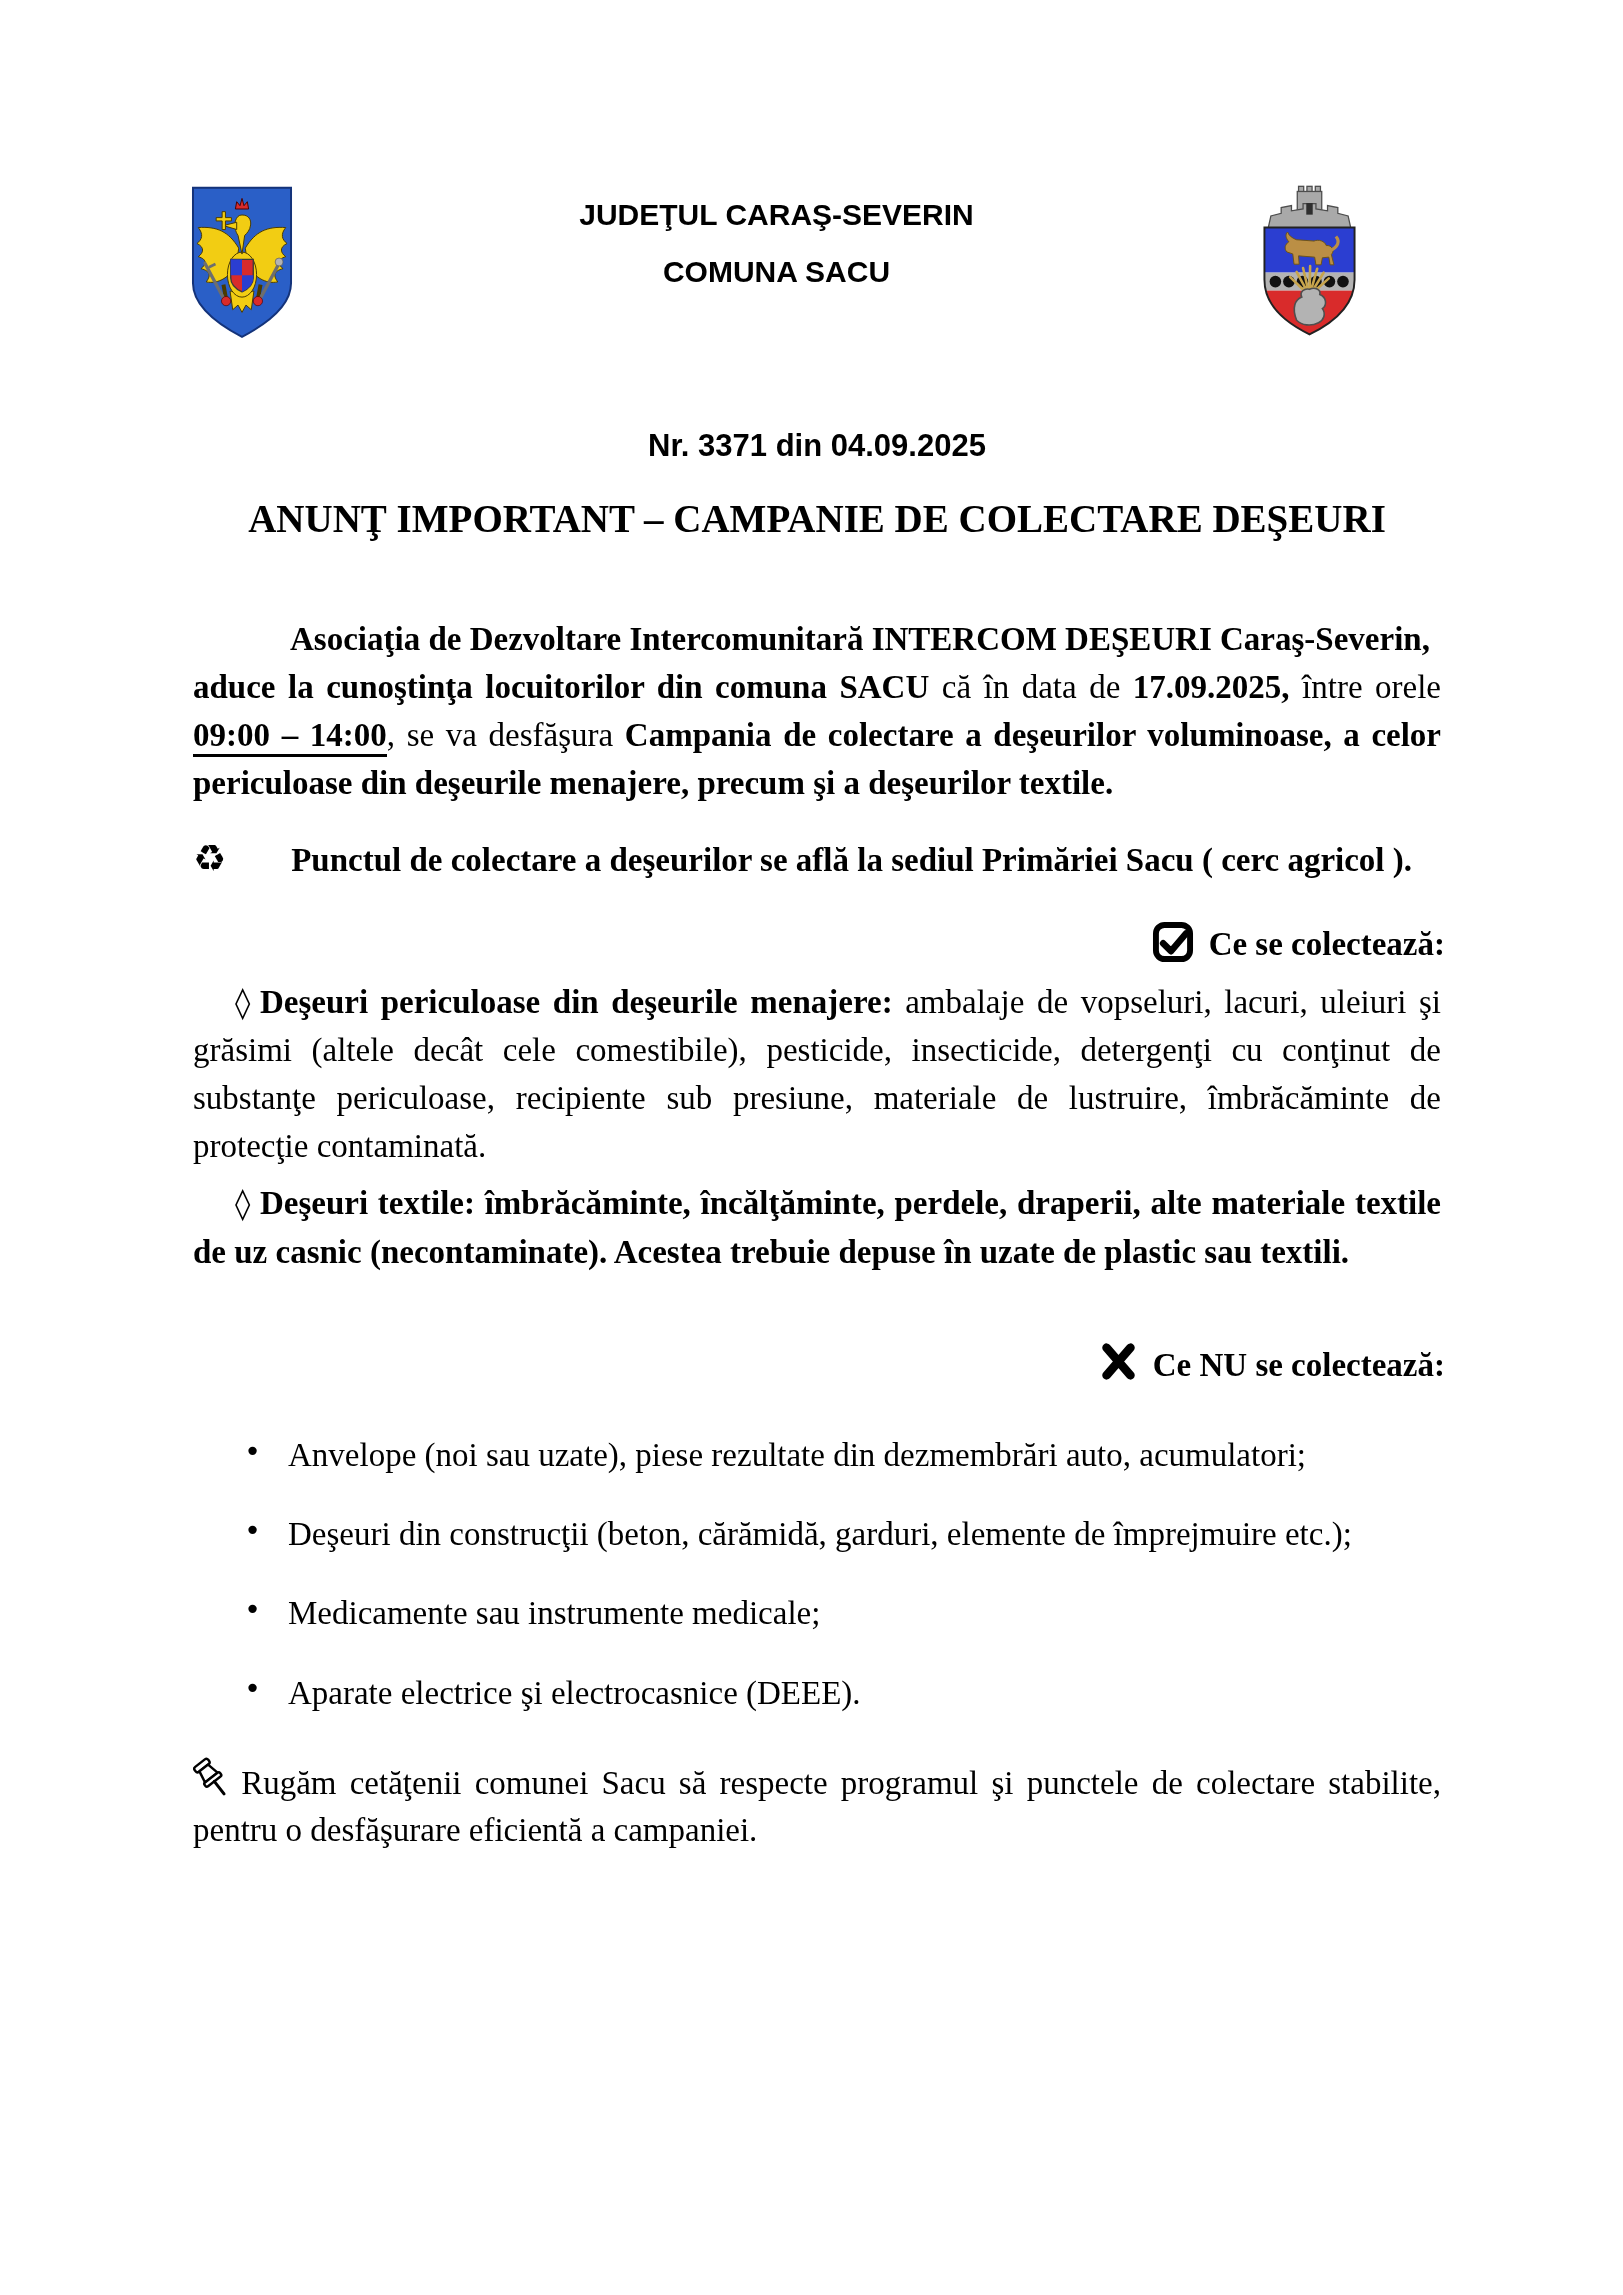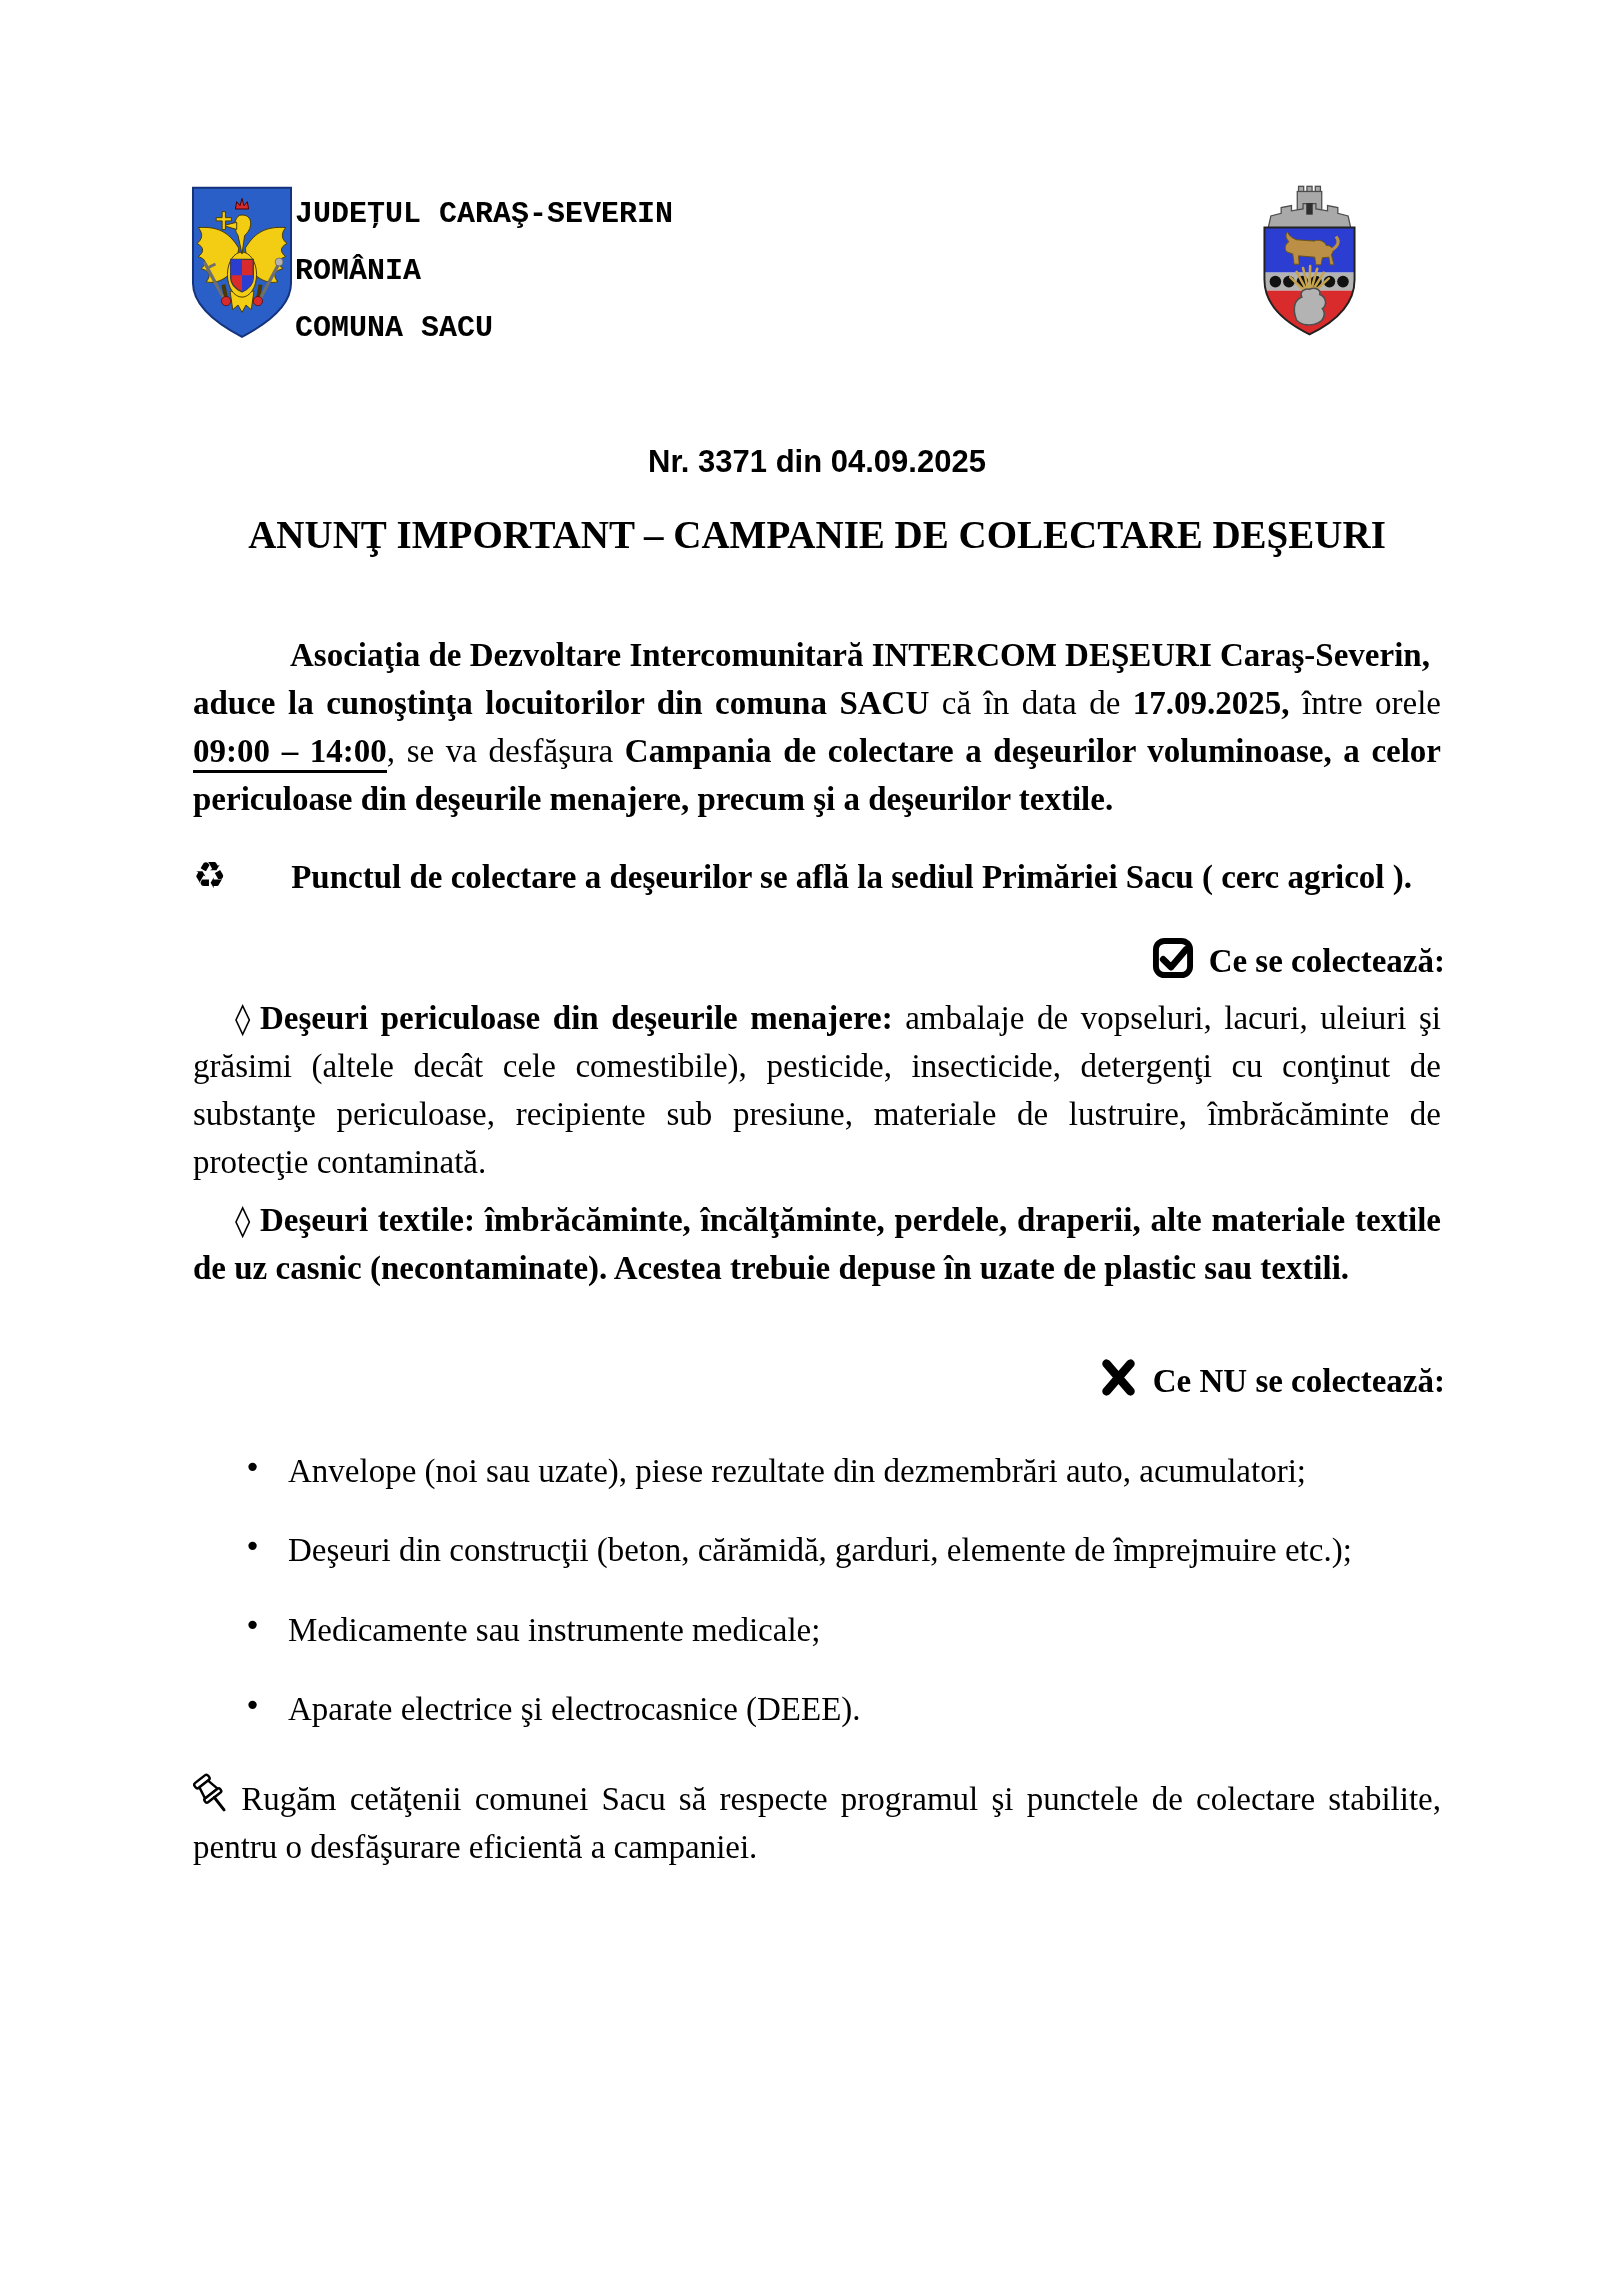--- a/index.html
+++ b/index.html
@@ -16,22 +16,22 @@
     font-size:33px;
     line-height:1.46;
   }
   
   .doc-header{display:flex;align-items:flex-start;}
   .emblem{flex:0 0 auto;}
   .emblem svg{display:block;}
   .emblem-right{margin-right:84px;}
   .header-center{
     flex:1 1 auto;
-    text-align:left;
-    font-family:Liberation Mono, monospace;
+    text-align:center;
+    font-family:Liberation Sans, sans-serif;
     font-weight:bold;
     font-size:30px;
     line-height:57px;
     margin-top:1.3px;
   }
   
   .doc-number{
     margin-top:82px;
     text-align:center;
     font-family:"Liberation Sans", sans-serif;
@@ -103,21 +103,20 @@
         <path d="M63,112 H97 V140 Q97,153 80,161 Q63,153 63,140 Z" fill="var(--crest-red)" stroke="#3a3a3a" stroke-width="2"></path>
         <path d="M63,112 H80 V136 H63 Z" fill="var(--royal-blue)"></path>
         <path d="M80,136 H97 V140 Q97,153 80,161 Z" fill="var(--royal-blue)"></path>
         <circle cx="56" cy="175" r="7" fill="var(--crest-red)" stroke="#4a0000"></circle>
         <circle cx="104" cy="175" r="7" fill="var(--crest-red)" stroke="#4a0000"></circle>
       </svg>
     </div>
 
     <div class="header-center">
       <div>JUDEŢUL CARAŞ-SEVERIN</div>
-      <div>ROMÂNIA</div>
       <div>COMUNA SACU</div>
     </div>
 
     <div class="emblem emblem-right">
       <svg width="103" height="152" viewBox="0 0 160 232" xmlns="http://www.w3.org/2000/svg">
         <defs>
           <clipPath id="sacuClip">
               <path d="M10,64 H150 V145 Q150,196 80,230 Q10,196 10,145 Z"></path>
             </clipPath>
         </defs>

